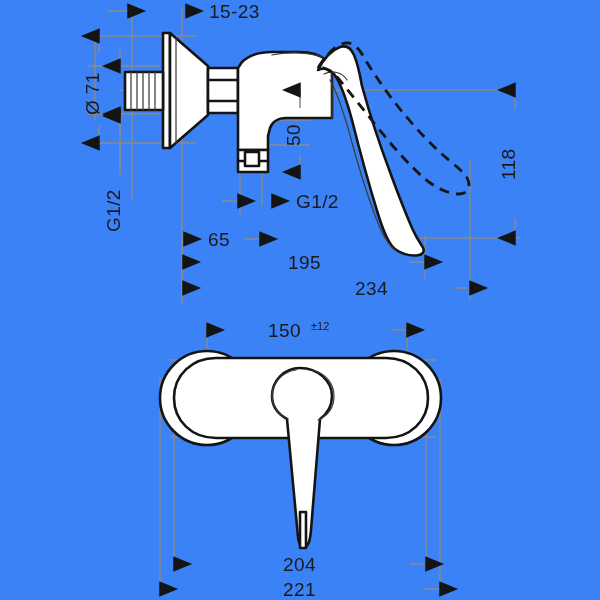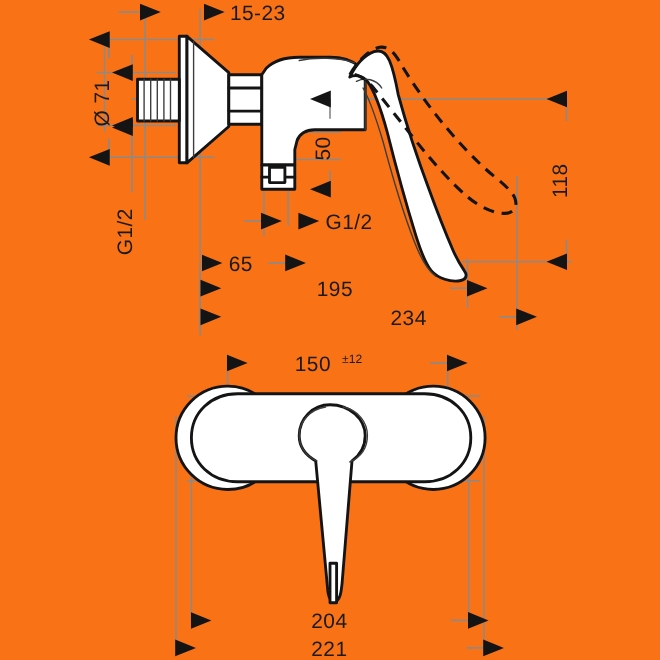--- a/index.html
+++ b/index.html
@@ -10,21 +10,21 @@
   body {
     width: 600px;
     height: 600px;
     font-family: "Liberation Sans", sans-serif;
     overflow: hidden;
   }
   #drawing-root {
     position: relative;
     width: 600px;
     height: 600px;
-    background: #f97316;
+    background: #3b82f6;
   }
   svg#tech-drawing {
     display: block;
     width: 600px;
     height: 600px;
   }
   .part-line {
     fill: none;
     stroke: #141414;
     stroke-width: 2.6;

